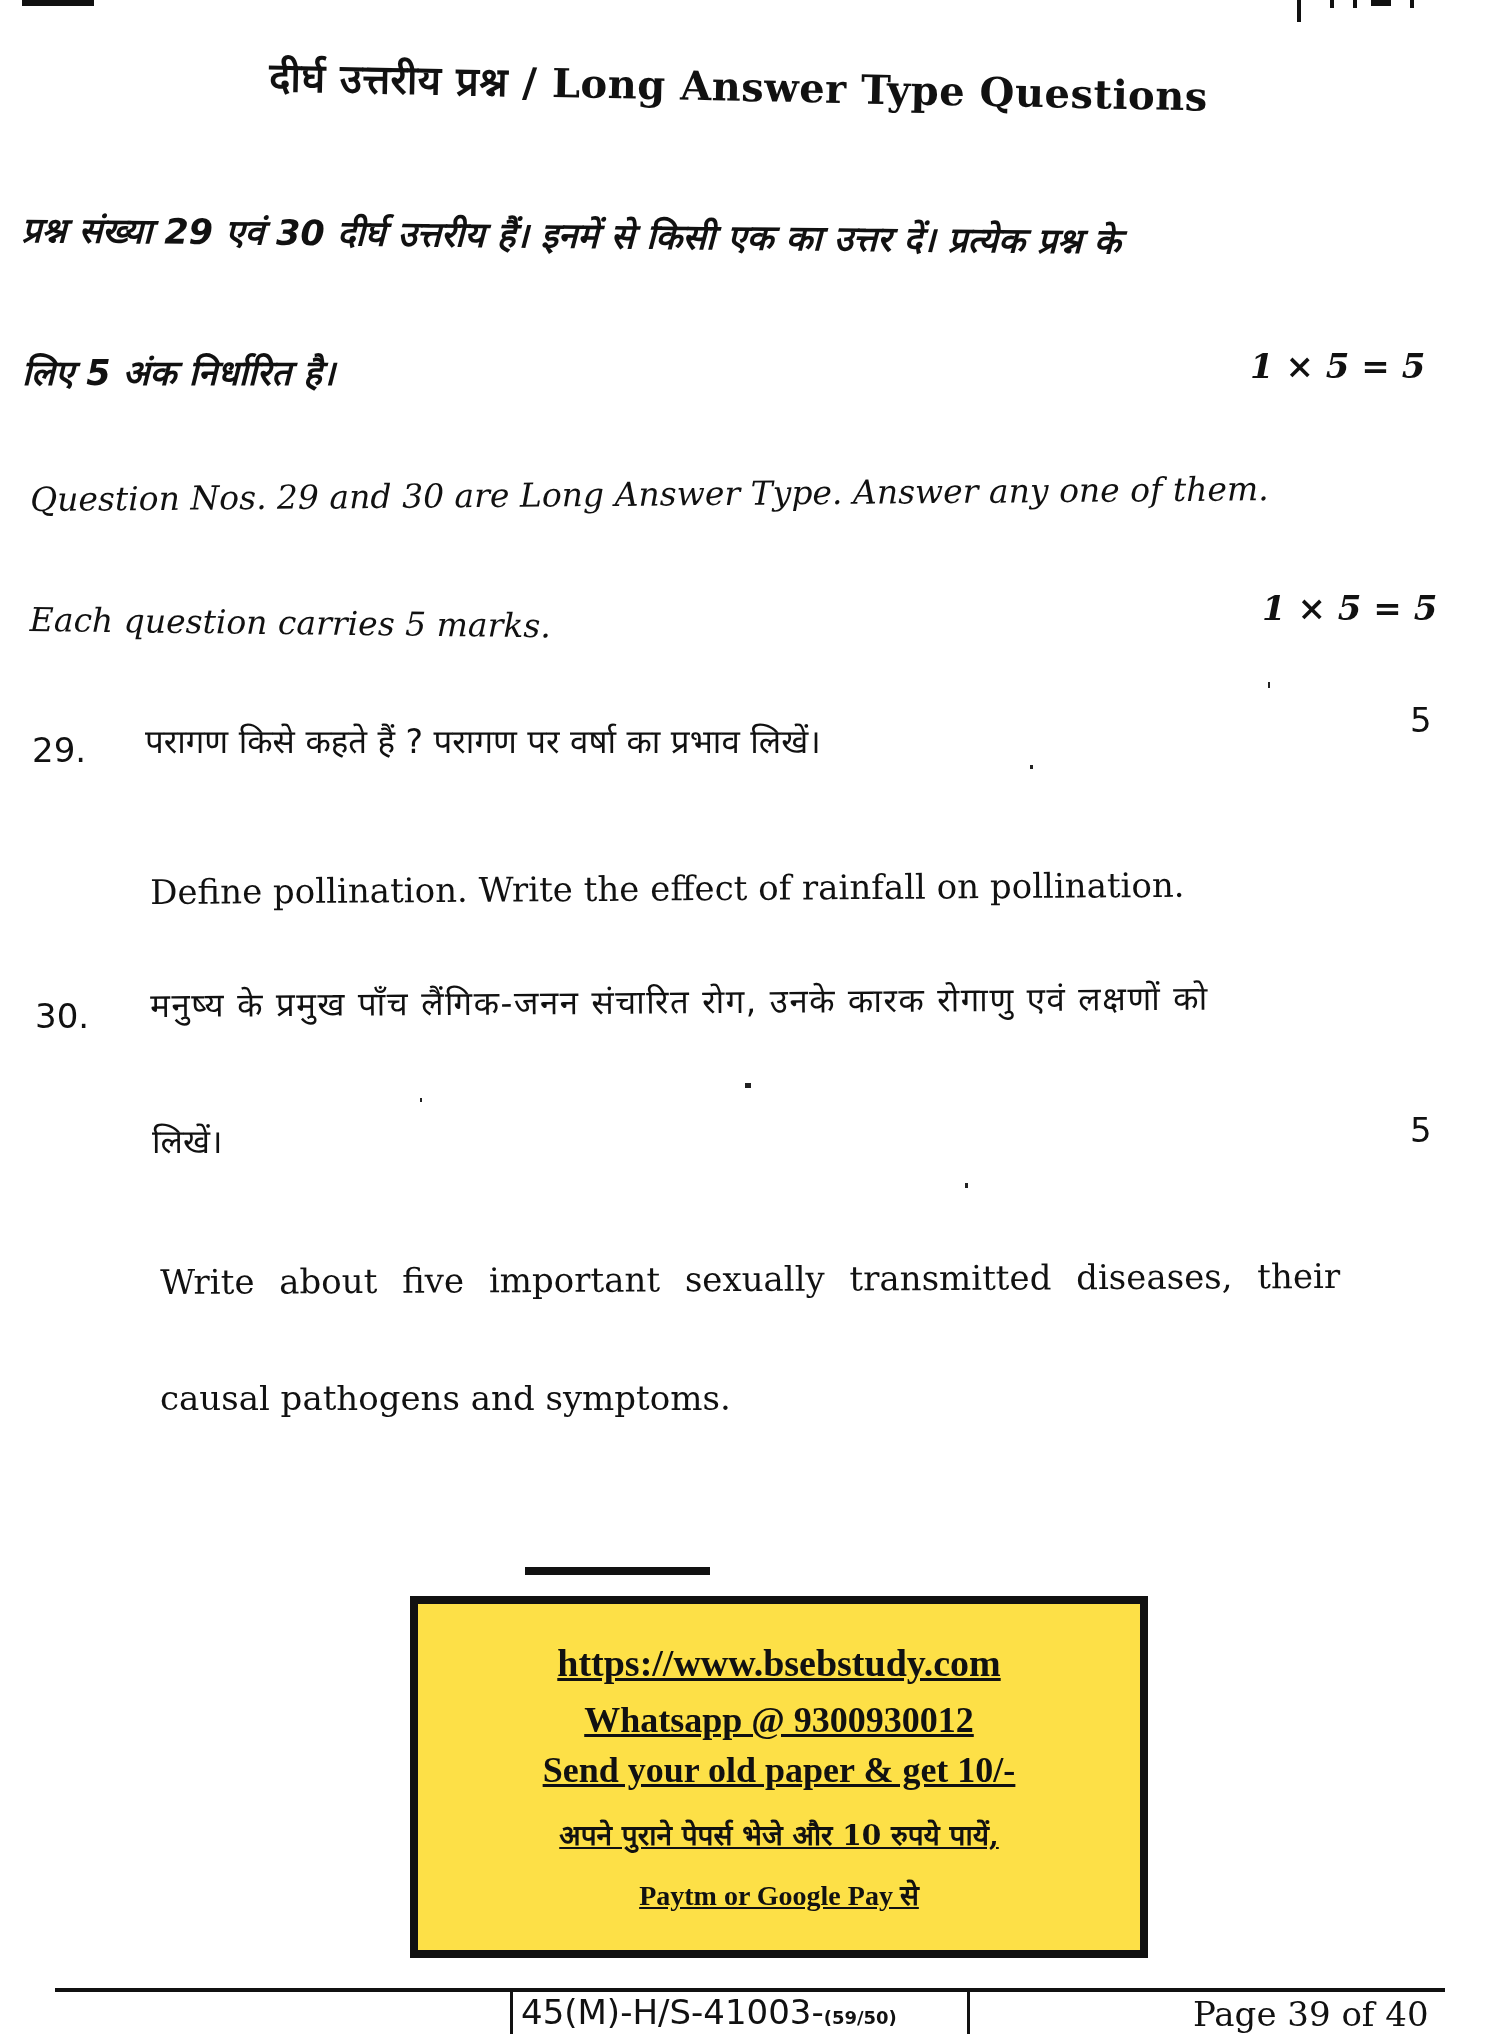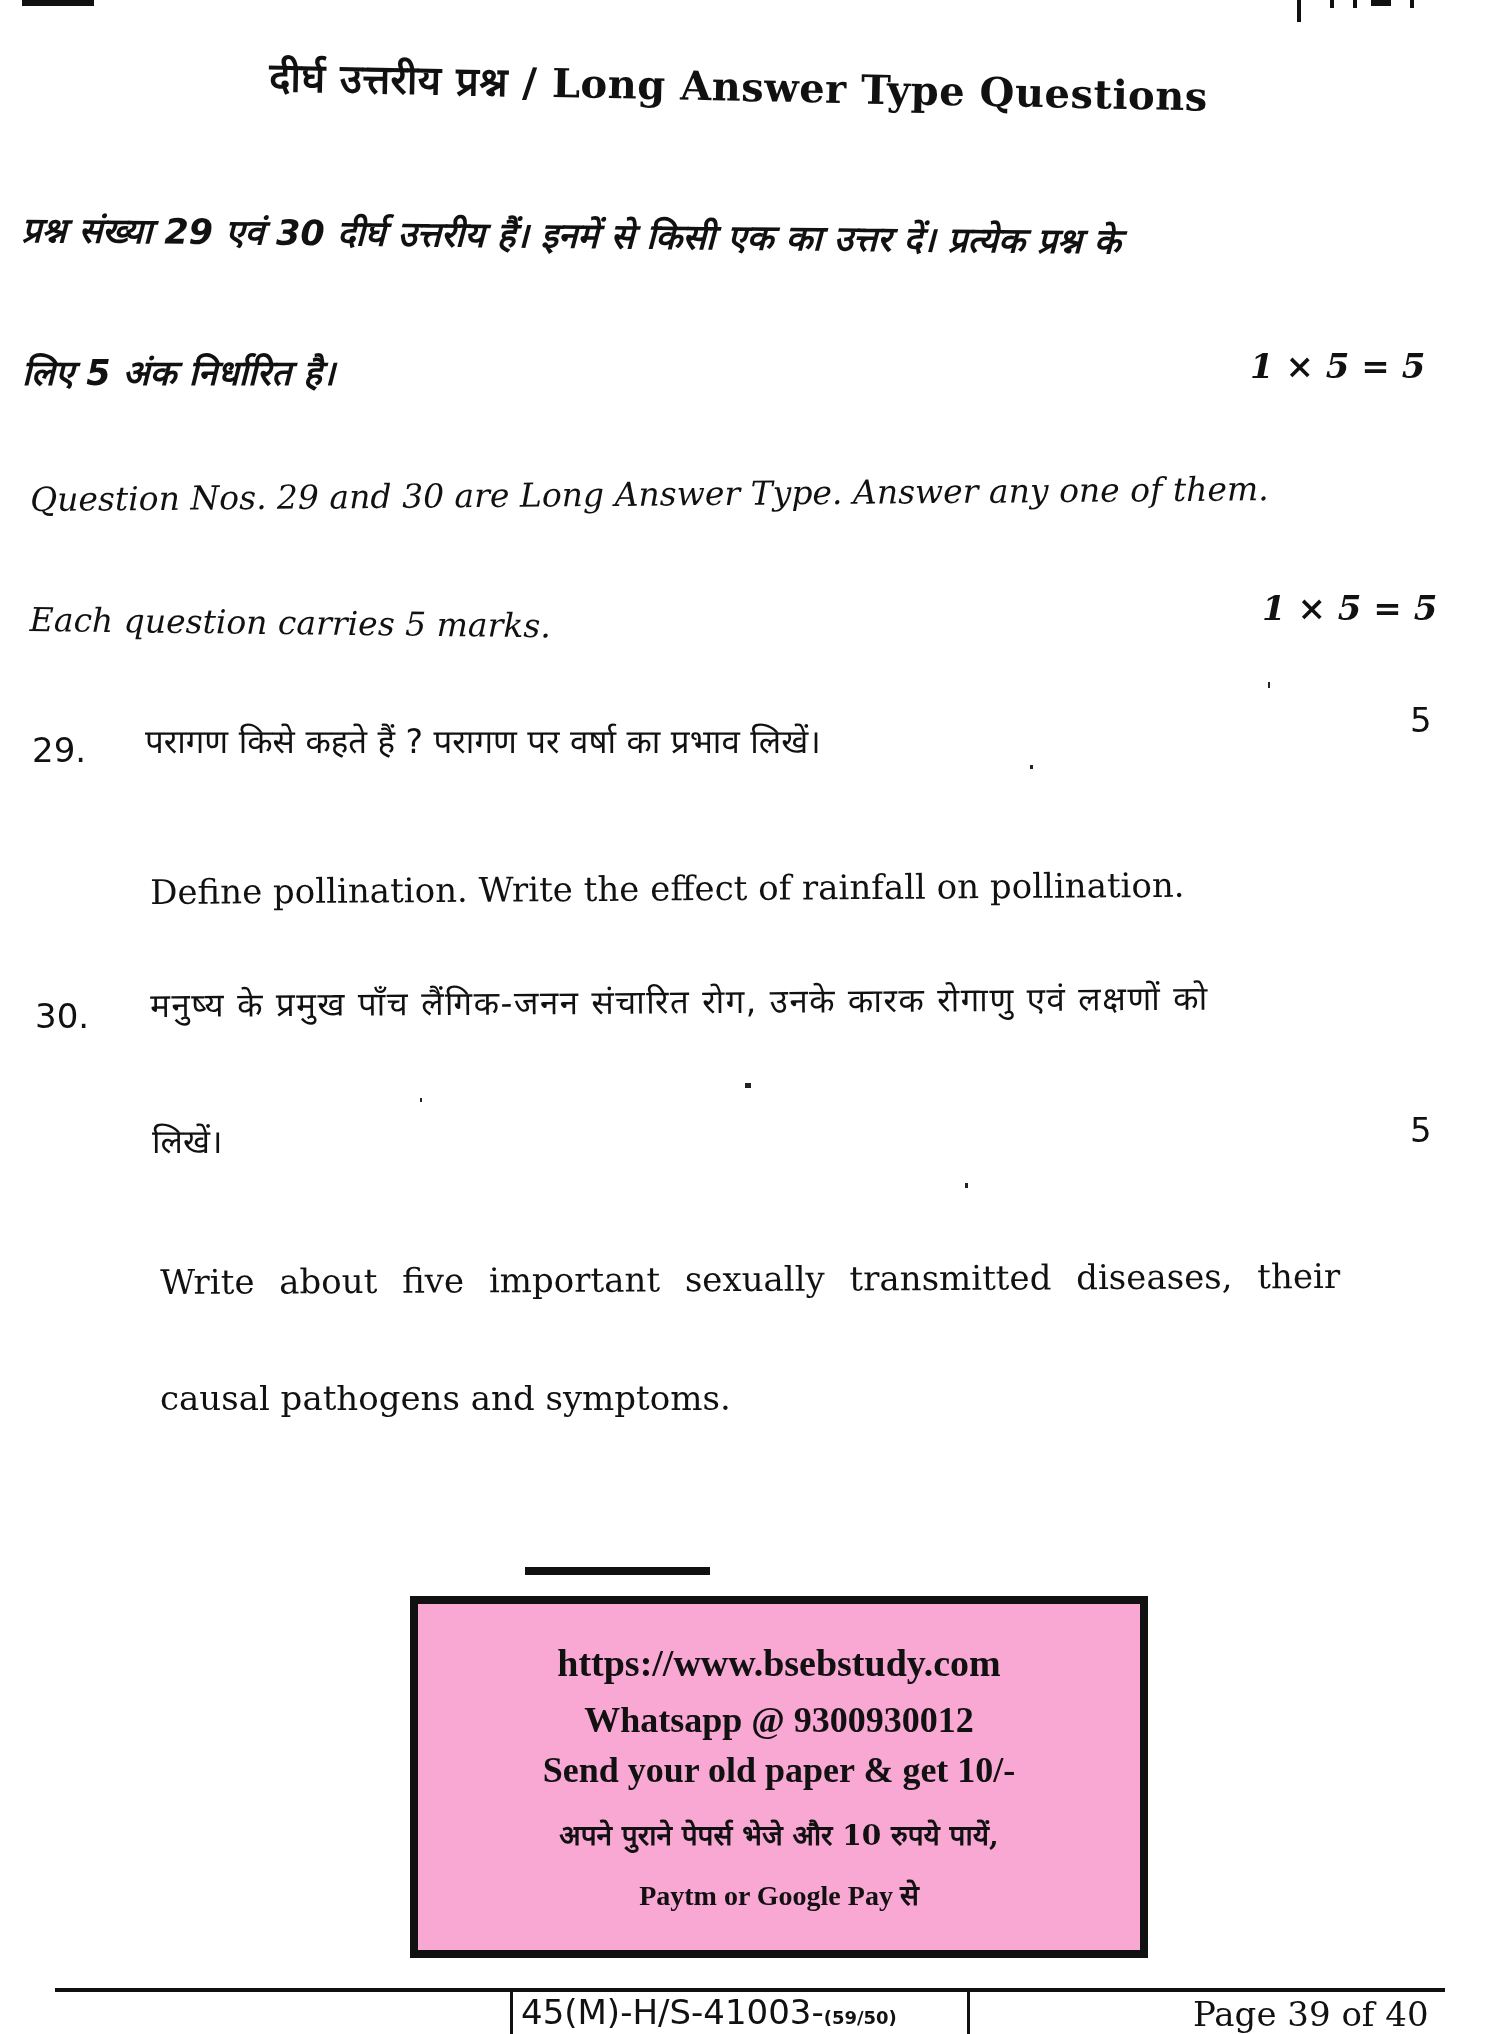--- a/index.html
+++ b/index.html
@@ -18,23 +18,23 @@
     .hi-instr { font-family: "DejaVu Sans", sans-serif; font-weight: bold; font-style: italic; font-size: 35px; }
     .en-instr { font-family: "DejaVu Serif", serif; font-style: italic; font-size: 33px; }
     .marks { font-family: "DejaVu Serif", serif; font-style: italic; font-weight: bold; font-size: 34px; }
     .qnum { font-family: "DejaVu Sans", sans-serif; font-size: 34px; margin-top: 12px; }
     .q-hi { font-family: "DejaVu Sans", sans-serif; font-size: 33px; }
     .q-en { font-family: "DejaVu Serif", serif; font-size: 34px; }
     .q-mark { font-family: "DejaVu Sans", sans-serif; font-size: 34px; }
     .separator { left: 525px; top: 1567px; width: 185px; height: 8px; background: #111; }
     .promo-box {
       left: 410px; top: 1596px; width: 722px; height: 346px;
-      border: 8px solid #111; background: #f9a8d4;
+      border: 8px solid #111; background: #fde047;
       display: flex; flex-direction: column; align-items: center; justify-content: center;
-      font-family: "Liberation Serif", serif; font-weight: bold; color: #111;
+      font-family: "Liberation Serif", serif; font-weight: bold; color: #111; text-decoration: underline;
     }
     .promo-box .l1 { font-size: 38px; margin-bottom: 14px; }
     .promo-box .l2 { font-size: 36px; margin-bottom: 8px; }
     .promo-box .l3 { font-size: 36px; margin-bottom: 24px; }
     .promo-box .l4 { font-family: "DejaVu Serif", serif; font-size: 28px; margin-bottom: 22px; }
     .promo-box .l5 { font-size: 28px; }
     .footer-line { left: 55px; top: 1988px; width: 1390px; height: 4px; background: #111; }
     .footer-code {
       left: 510px; top: 1990px; width: 460px; height: 44px;
       border-left: 3px solid #111; border-right: 3px solid #111;

